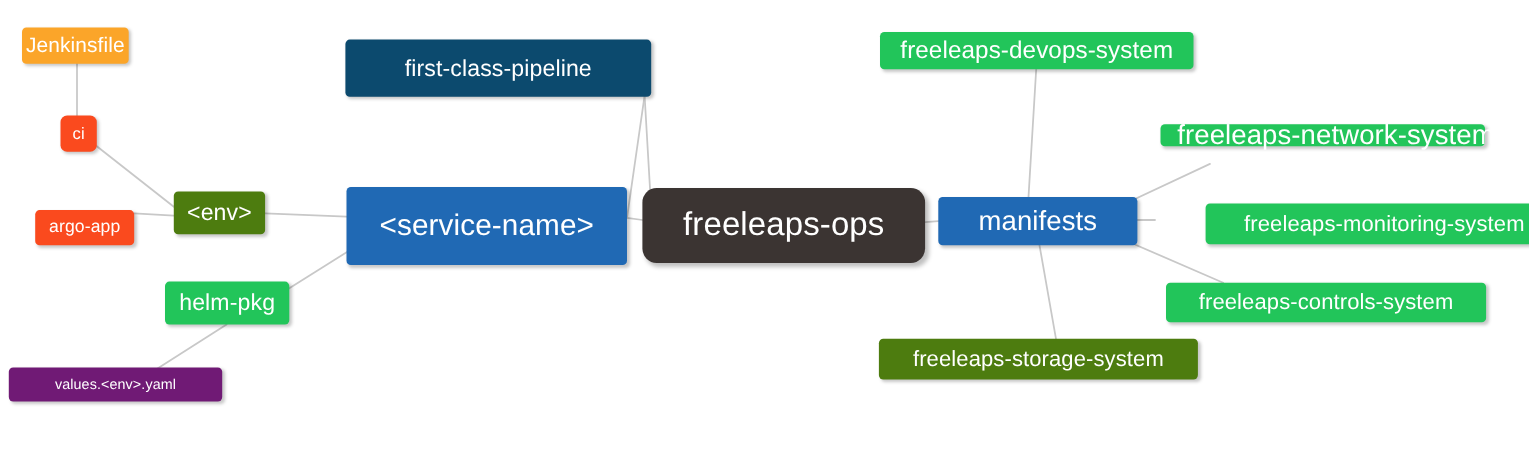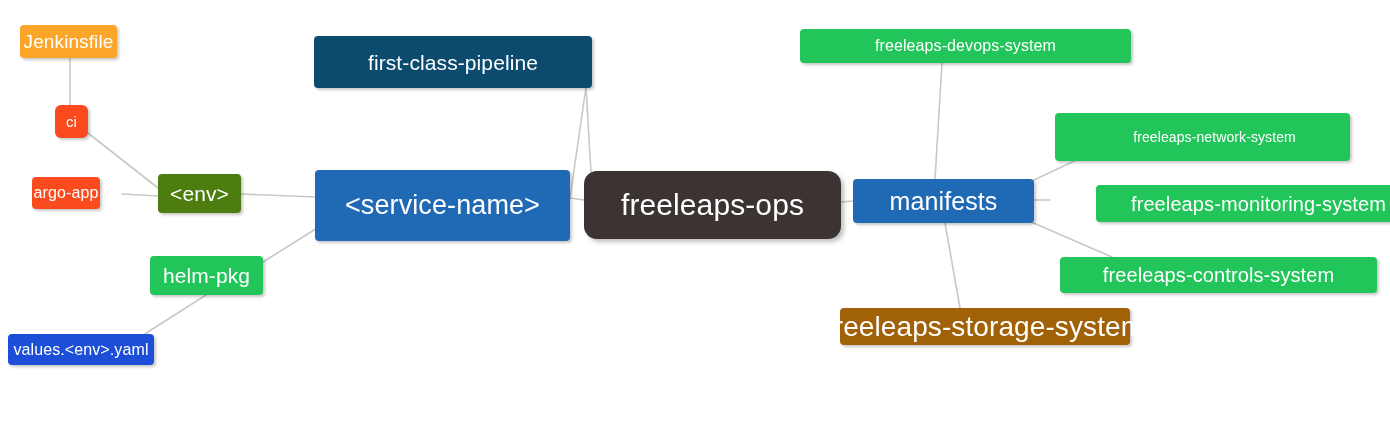--- a/index.html
+++ b/index.html
@@ -86,35 +86,35 @@
       </div>
       <div class="node" style="left: 150px; top: 256px; width: 113px; height: 39px; background: rgb(34, 197, 90); font-size: 21px;">
         <span>helm-pkg</span>
       </div>
       <div class="node sq" style="left: 55px; top: 105px; width: 33px; height: 33px; background: rgb(250, 74, 30); font-size: 15px;">
         <span>ci</span>
       </div>
       <div class="node" style="left: 20px; top: 25px; width: 97px; height: 33px; background: rgb(251, 165, 41); font-size: 19px;">
         <span>Jenkinsfile</span>
       </div>
-      <div class="node" style="left: 32px; top: 177px; width: 68px; height: 32px; background: rgb(250, 74, 30); font-size: 16px; justify-content: center;">
+      <div class="node" style="left: 32px; top: 191px; width: 90px; height: 32px; background: rgb(250, 74, 30); font-size: 16px; justify-content: center;">
         <span>argo-app</span>
       </div>
-      <div class="node" style="left: 8px; top: 334px; width: 146px; height: 31px; background: #1d4ed8; font-size: 16px;">
+      <div class="node" style="left: 8px; top: 334px; width: 194px; height: 31px; background: #701a75; font-size: 13px;">
         <span>values.&lt;env&gt;.yaml</span>
       </div>
-      <div class="node" style="left: 800px; top: 29px; width: 331px; height: 34px; background: rgb(34, 197, 90); font-size: 16px; text-align: center;">
+      <div class="node" style="left: 800px; top: 29px; width: 285px; height: 34px; background: rgb(34, 197, 90); font-size: 22px; text-align: center;">
         <span>freeleaps-devops-system</span>
       </div>
-      <div class="node" style="left: 1055px; top: 113px; width: 295px; height: 48px; background: rgb(34, 197, 90); font-size: 14px; padding-left: 24px;">
+      <div class="node" style="left: 1055px; top: 113px; width: 295px; height: 20px; background: rgb(34, 197, 90); font-size: 25px; padding-left: 24px;">
         <span>freeleaps-network-system</span>
       </div>
       <div class="node" style="left: 1050px; top: 185px; width: 325px; height: 37px; background: rgb(34, 197, 90); font-size: 20px; margin-left: 46px;">
         <span>freeleaps-monitoring-system</span>
       </div>
-      <div class="node" style="left: 1060px; top: 257px; width: 317px; height: 36px; background: rgb(34, 197, 90); font-size: 20px;">
+      <div class="node" style="left: 1060px; top: 257px; width: 291px; height: 36px; background: rgb(34, 197, 90); font-size: 20px;">
         <span>freeleaps-controls-system</span>
       </div>
-      <div class="node" style="left: 840px; top: 308px; width: 290px; height: 37px; background: #a16207; font-size: 28px;">
+      <div class="node" style="left: 799px; top: 308px; width: 290px; height: 37px; background: #4d7c0f; font-size: 20px;">
         <span>freeleaps-storage-system</span>
       </div>
     </div>
 </div>
 
 </body></html>

